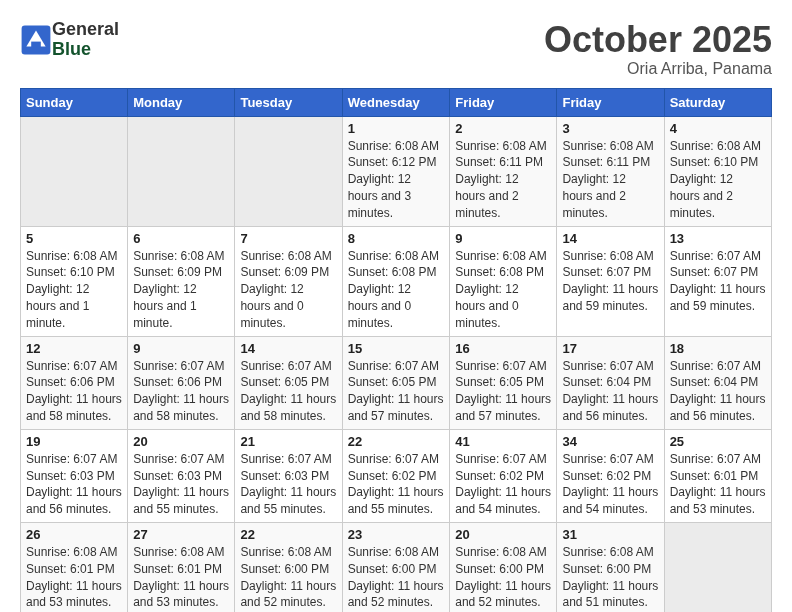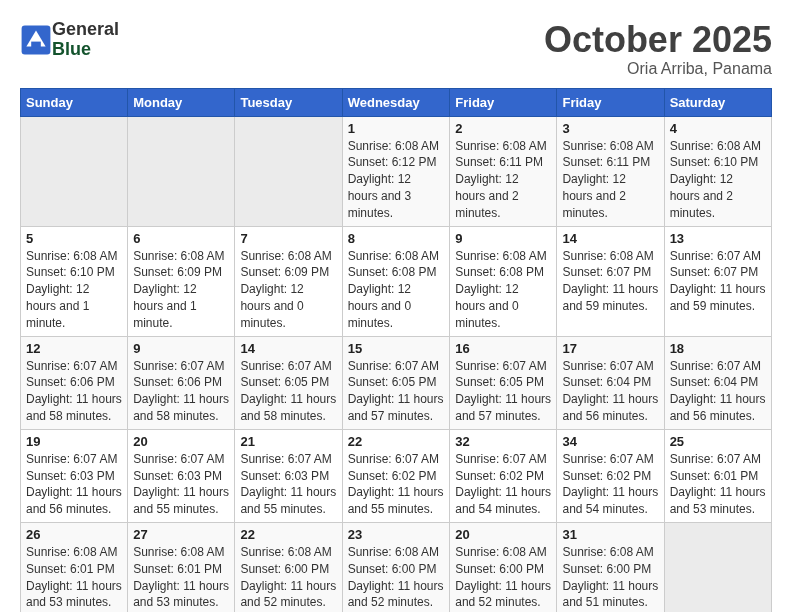--- a/index.html
+++ b/index.html
@@ -259,21 +259,21 @@
 Sunset: 6:03 PM
 Daylight: 11 hours and 55 minutes.</div>
         </td>
         <td>
           <div class="day-num">22</div>
           <div class="day-info" style="white-space: pre-line;">Sunrise: 6:07 AM
 Sunset: 6:02 PM
 Daylight: 11 hours and 55 minutes.</div>
         </td>
         <td>
-          <div class="day-num">32</div>
+          <div class="day-num">41</div>
           <div class="day-info" style="white-space: pre-line;">Sunrise: 6:07 AM
 Sunset: 6:02 PM
 Daylight: 11 hours and 54 minutes.</div>
         </td>
         <td>
           <div class="day-num">34</div>
           <div class="day-info" style="white-space: pre-line;">Sunrise: 6:07 AM
 Sunset: 6:02 PM
 Daylight: 11 hours and 54 minutes.</div>
         </td>

